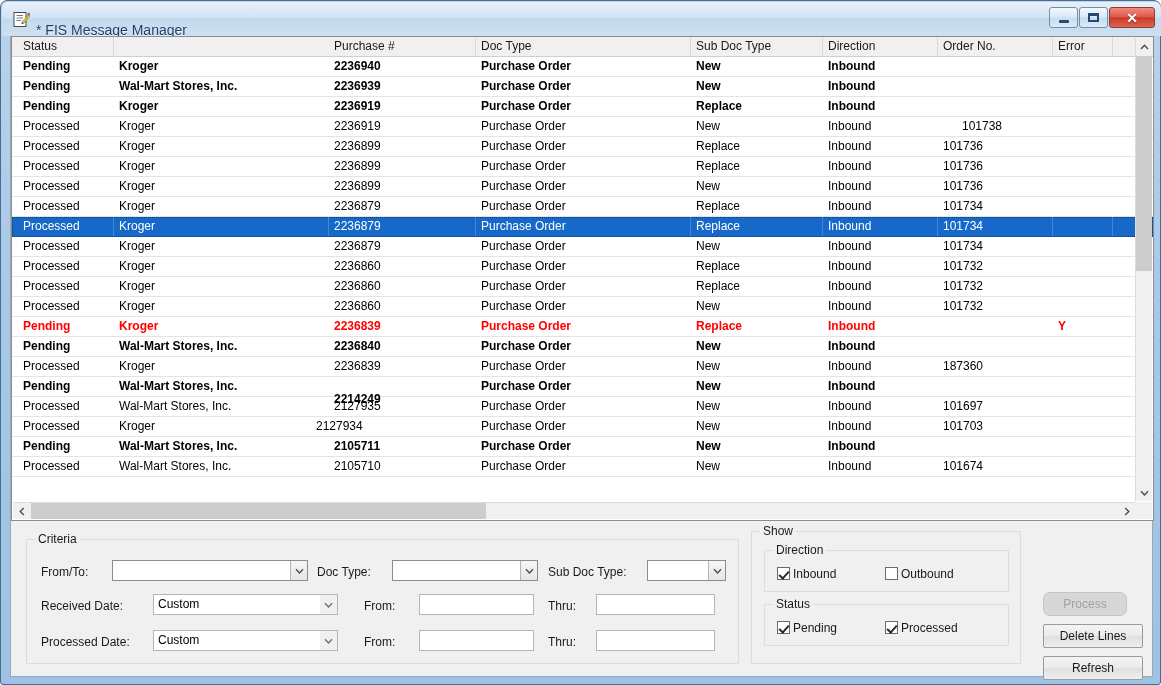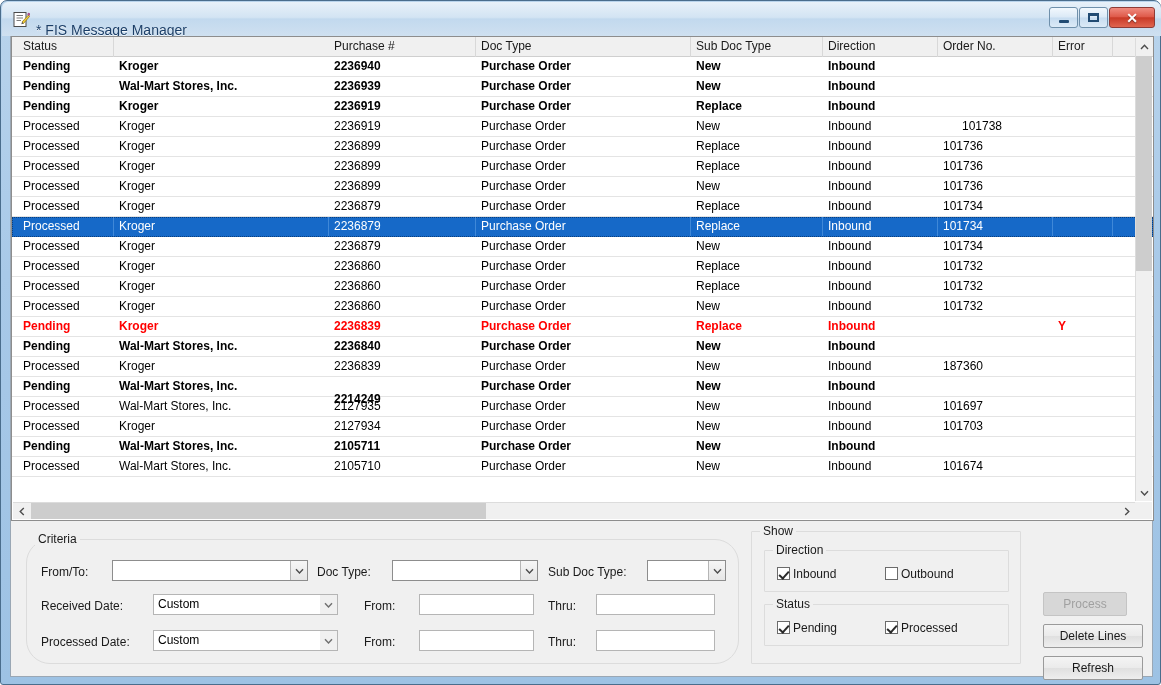--- a/index.html
+++ b/index.html
@@ -391,21 +391,21 @@
             <div class="cell" style="left: 317px; width: 147px;">2127935</div>
             <div class="cell" style="left: 464px; width: 215px;">Purchase Order</div>
             <div class="cell" style="left: 679px; width: 132px;">New</div>
             <div class="cell" style="left: 811px; width: 115px;">Inbound</div>
             <div class="cell" style="left: 926px; width: 115px;">101697</div>
             <div class="cell" style="left: 1041px; width: 60px;"></div>
           </div>
           <div class="row">
             <div class="cell" style="left: 6px; width: 96px;">Processed</div>
             <div class="cell" style="left: 102px; width: 215px;">Kroger</div>
-            <div class="cell" style="left: 317px; width: 147px;">2127934</div>
+            <div class="cell" style="left: 299px; width: 147px;">2127934</div>
             <div class="cell" style="left: 464px; width: 215px;">Purchase Order</div>
             <div class="cell" style="left: 679px; width: 132px;">New</div>
             <div class="cell" style="left: 811px; width: 115px;">Inbound</div>
             <div class="cell" style="left: 926px; width: 115px;">101703</div>
             <div class="cell" style="left: 1041px; width: 60px;"></div>
           </div>
           <div class="row bold">
             <div class="cell" style="left: 6px; width: 96px;">Pending</div>
             <div class="cell" style="left: 102px; width: 215px;">Wal-Mart Stores, Inc.</div>
             <div class="cell" style="left: 317px; width: 147px;">2105711</div>
@@ -450,21 +450,21 @@
         <div class="thumb"></div>
         <div class="arrow right">
           <svg width="6" height="9" viewBox="0 0 6 9">
               <polyline points="1.2,1 4.8,4.5 1.2,8" fill="none" stroke="#4d4d4d" stroke-width="1.4"></polyline>
             </svg>
         </div>
       </div>
       <div class="corner"></div>
     </div>
 
-    <div class="gbox" style="left:15px;top:503px;width:713px;height:125px;border-radius:24px;">
+    <div class="gbox" style="left:15px;top:503px;width:713px;height:125px;">
       <span class="legend">Criteria</span>
 
       <span class="lbl" style="left:14px;top:24px;text-align:center;">From/To:</span>
       <div class="combo" style="left:85px;top:20px;width:196px;">
         <span></span>
         <span class="btn">
           <svg width="9" height="6" viewBox="0 0 9 6">
               <polyline points="1,1.3 4.5,5 8,1.3" fill="none" stroke="#4d4d4d" stroke-width="1.4"></polyline>
             </svg>
         </span>
@@ -544,21 +544,21 @@
         <span class="legend">Status</span>
         <span class="chk" style="left:12px;top:16px;">
           <span class="box on"></span><span>Pending</span>
         </span>
         <span class="chk" style="left:120px;top:16px;">
           <span class="box on"></span><span>Processed</span>
         </span>
       </div>
     </div>
 
-    <div class="btn3d disabled" style="left:1032px;top:556px;width:84px;">
+    <div class="btn3d disabled" style="left:1032px;top:556px;width:84px;border-radius:7px;">
       <span>Process</span>
     </div>
     <div class="btn3d" style="left:1032px;top:588px;width:100px;">
       <span>Delete Lines</span>
     </div>
     <div class="btn3d" style="left:1032px;top:620px;width:100px;">
       <span>Refresh</span>
     </div>
 
   </div>

